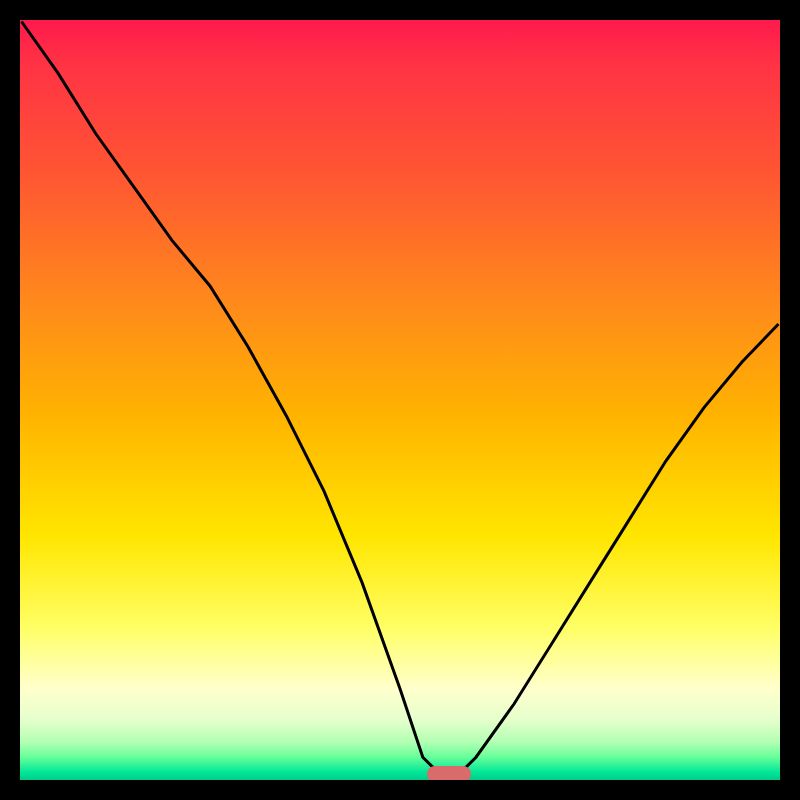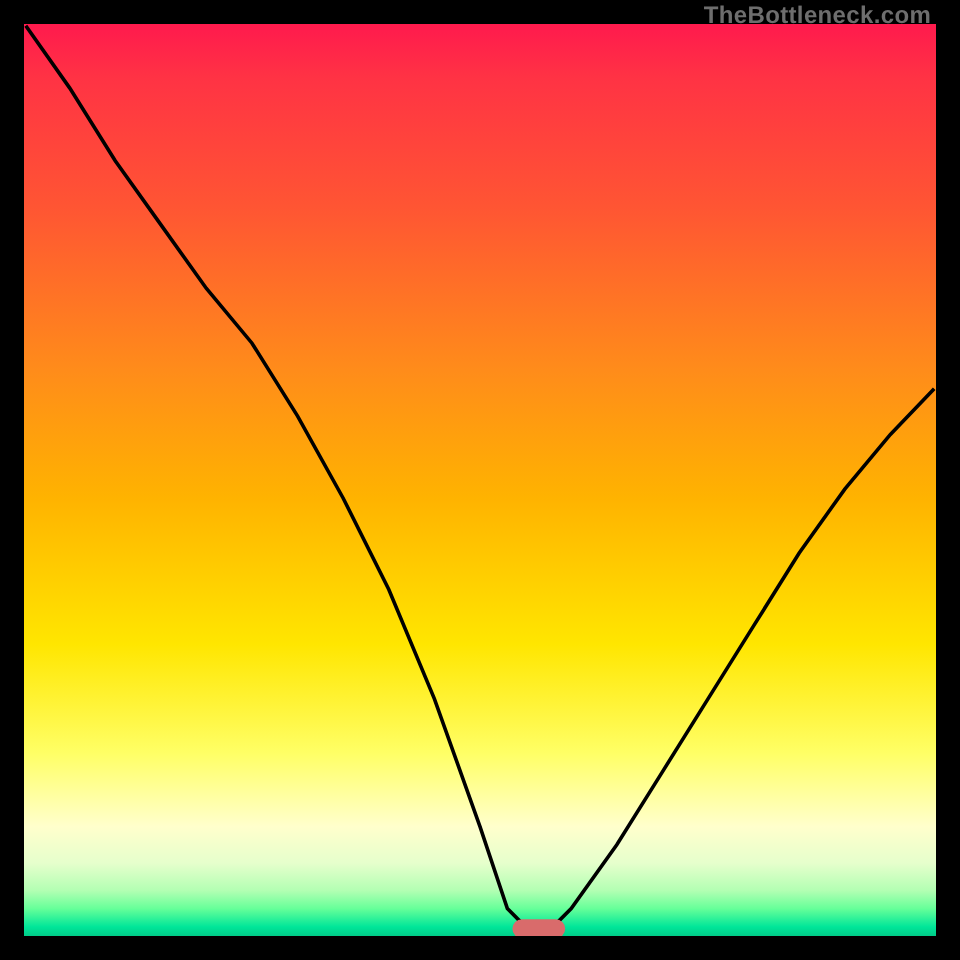--- a/index.html
+++ b/index.html
@@ -71,21 +71,20 @@
     font-size: 20px;
     font-weight: bold;
     color: #6e6e6e;
     letter-spacing: 0.3px;
   }
 </style>
 </head>
 <body>
 
 <div class="frame">
-  <div class="watermark">TheBottleneck.com</div>
   <div class="plot">
     <div class="gradient"></div>
     <svg class="curve" viewBox="0 0 760 760" preserveAspectRatio="none">
       <path fill="none" stroke="#000000" stroke-width="3" d="M1.5 1.5 L38.0 53.2 L76.0 114.0 L114.0 167.2 L152.0 220.4 L190.0 266.0 L228.0 326.8 L266.0 395.2 L304.0 471.2 L342.0 562.4 L380.0 668.8 L402.8 737.2 L418.0 752.4 L440.8 752.4 L456.0 737.2 L494.0 684.0 L532.0 623.2 L570.0 562.4 L608.0 501.6 L646.0 440.8 L684.0 387.6 L722.0 342.0 L758.5 304.0" id="curve-path"></path>
     </svg>
     <div class="marker" id="marker" style="width: 44px; height: 16px; background: rgb(217, 107, 107); left: 407.4px; top: 746px;"></div>
   </div>
 </div>
 
 </body></html>

